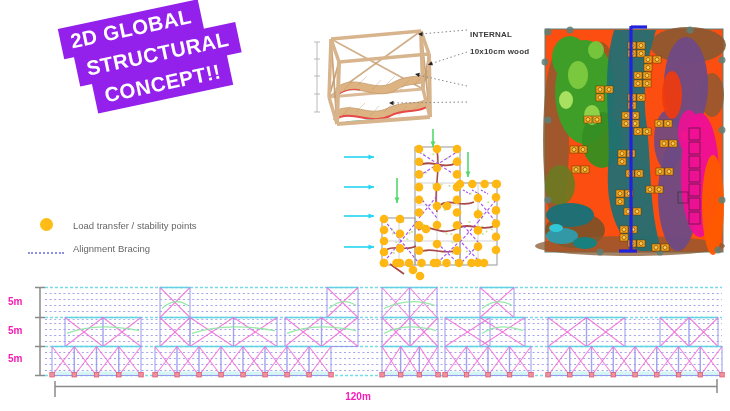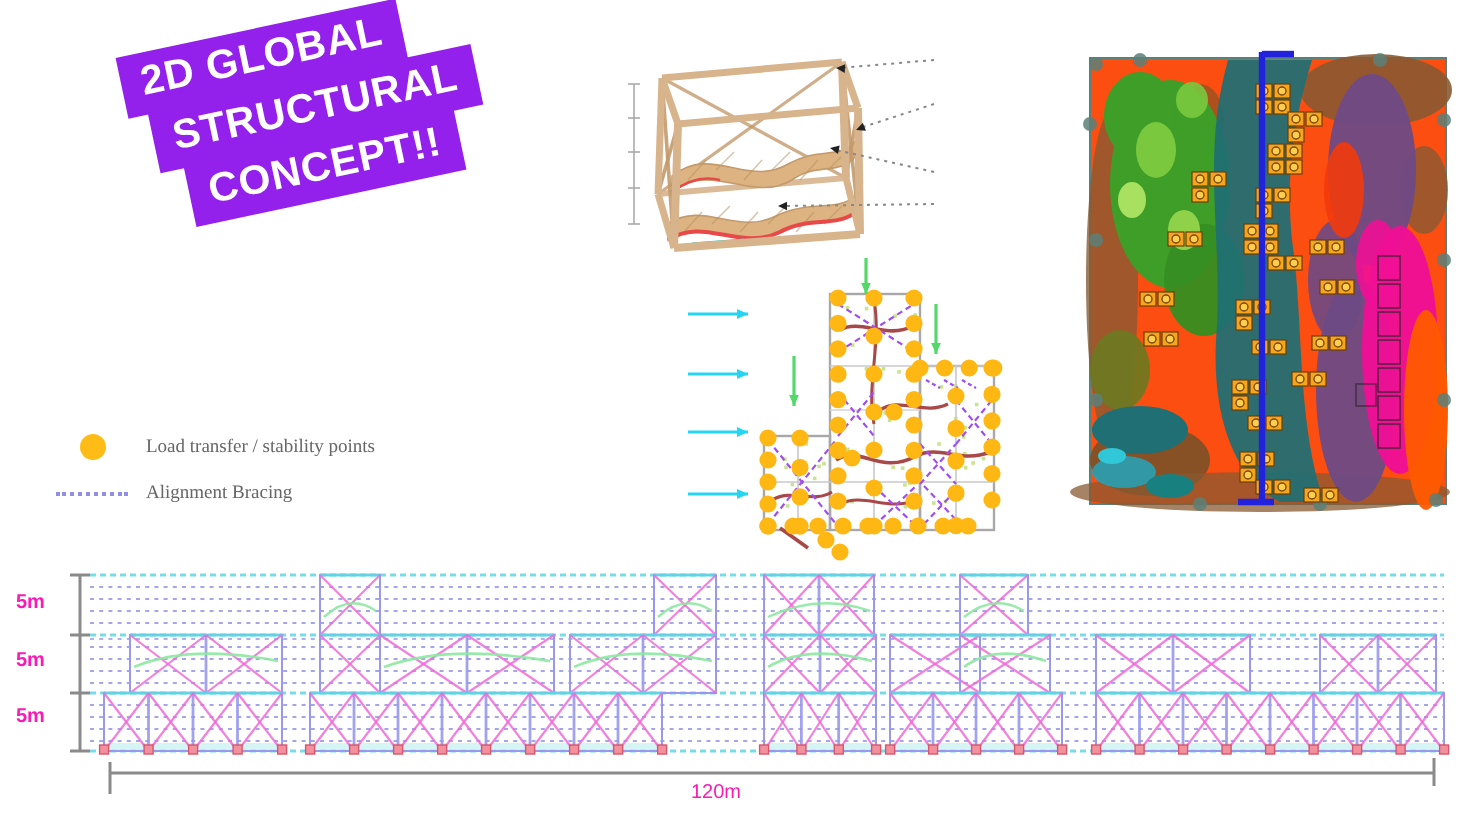--- a/index.html
+++ b/index.html
@@ -11,30 +11,30 @@
   .title-line{display:table;color:#fff;font-weight:800;font-size:20.5px;letter-spacing:.5px;
               padding:3px 10px 4px;white-space:nowrap;margin-top:-1px;}
   .title-line.o1{margin-left:10px}.title-line.o2{margin-left:22px}
   
   #module-frame-annotations{position:absolute;left:470px;top:22px;width:120px;z-index:3;
       font-size:8px;font-weight:700;color:#3a3a3a;letter-spacing:.2px;}
   .anno-line{line-height:16.5px;white-space:nowrap;}
   .anno-group + .anno-group{margin-top:5px;}
   
   #legend{position:absolute;left:28px;top:216px;z-index:3;}
-  .legend-row{display:flex;align-items:center;height:15px;margin-bottom:8px;font-family:Liberation Serif, serif;}
+  .legend-row{display:flex;align-items:flex-end;height:15px;margin-bottom:8px;}
   .legend-marker{width:36px;display:flex;justify-content:center;align-items:center;margin-right:9px;}
   .m-dot{width:13px;height:13px;border-radius:50%;}
   .m-dash{width:32px;height:0;border-top:2px dashed #a24df0;}
   .m-dotted{width:36px;height:0;border-top:2px dotted #8f8fe8;}
   .legend-label{font-size:9.5px;color:#666;white-space:nowrap;}
   
   .h-label{position:absolute;left:8px;z-index:3;font-size:10px;font-weight:700;}
   #width-label{position:absolute;left:336px;top:391px;width:44px;text-align:center;z-index:3;
-      font-size:10px;font-weight:400;}
+      font-size:10px;font-weight:700;}
 </style>
 </head>
 <body>
 
 <div id="figures-canvas"><svg width="730" height="411" viewBox="0 0 730 411" xmlns="http://www.w3.org/2000/svg">
       <line x1="317" y1="42" x2="317" y2="112" stroke="#aaa" stroke-width="0.8"></line>
       <line x1="314" y1="42" x2="320" y2="42" stroke="#aaa" stroke-width="0.8"></line>
       <line x1="314" y1="59" x2="320" y2="59" stroke="#aaa" stroke-width="0.8"></line>
       <line x1="314" y1="76" x2="320" y2="76" stroke="#aaa" stroke-width="0.8"></line>
       <line x1="314" y1="94" x2="320" y2="94" stroke="#aaa" stroke-width="0.8"></line>
@@ -631,20 +631,22 @@
 <div id="slide-title">
   <div class="title-line" style="background: rgb(147, 32, 235); color: rgb(255, 255, 255);">2D GLOBAL</div>
   <div class="title-line o1" style="background: rgb(147, 32, 235); color: rgb(255, 255, 255);">STRUCTURAL</div>
   <div class="title-line o2" style="background: rgb(147, 32, 235); color: rgb(255, 255, 255);">CONCEPT!!</div>
 </div>
 
 <div id="module-frame-annotations">
   <div class="anno-group">
   </div>
   <div class="anno-group">
+    <div class="anno-line">INTERNAL</div>
+    <div class="anno-line">10x10cm wood</div>
   </div>
 </div>
 
 <div id="legend">
   <div class="legend-row">
     <span class="legend-marker">
         <span class="m-dot" id="mk-dot" style="background: rgb(255, 187, 22);"></span>
       </span>
     <span class="legend-label">Load transfer / stability points</span>
   </div>

